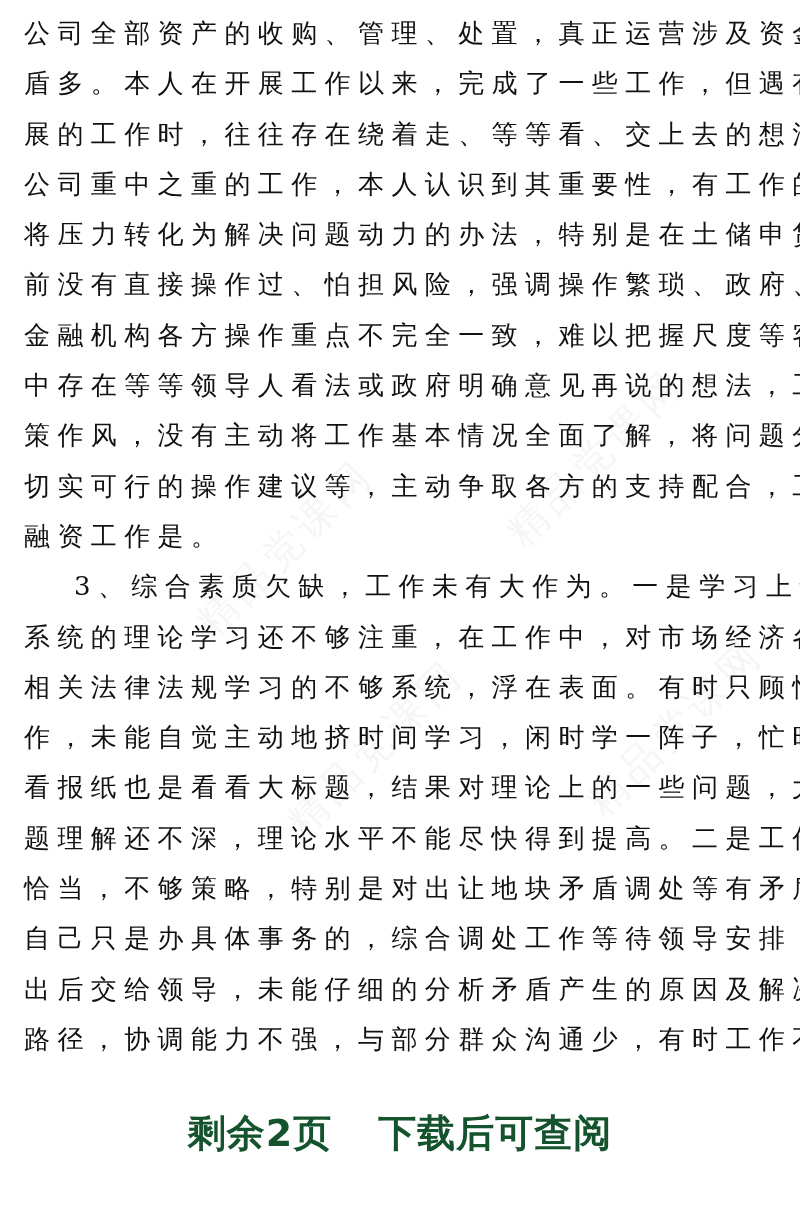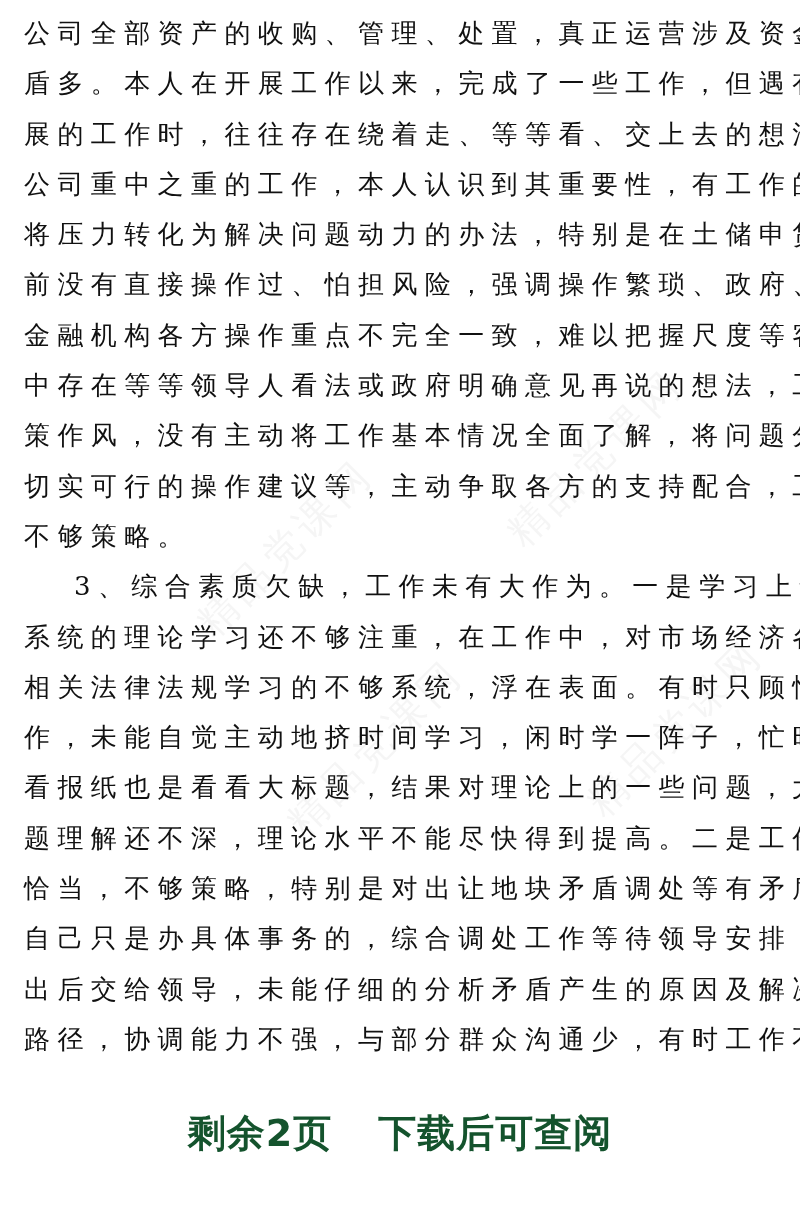--- a/index.html
+++ b/index.html
@@ -71,21 +71,21 @@
   <div class="line">公司全部资产的收购、管理、处置，真正运营涉及资金量大、各类矛</div>
   <div class="line">盾多。本人在开展工作以来，完成了一些工作，但遇有矛盾或难以开</div>
   <div class="line">展的工作时，往往存在绕着走、等等看、交上去的想法。融资工作是</div>
   <div class="line">公司重中之重的工作，本人认识到其重要性，有工作的压力，但缺少</div>
   <div class="line">将压力转化为解决问题动力的办法，特别是在土储申贷工作中，因以</div>
   <div class="line">前没有直接操作过、怕担风险，强调操作繁琐、政府、国土、财政、</div>
   <div class="line">金融机构各方操作重点不完全一致，难以把握尺度等客观因素，工作</div>
   <div class="line">中存在等等领导人看法或政府明确意见再说的想法，工作缺乏果断决</div>
   <div class="line">策作风，没有主动将工作基本情况全面了解，将问题分析清楚，制定</div>
   <div class="line">切实可行的操作建议等，主动争取各方的支持配合，工作有时有被动</div>
-  <div class="line">不够策略。</div>
+  <div class="line">融资工作是。</div>
   <div class="line indent">3、综合素质欠缺，工作未有大作为。一是学习上还不够，特别是</div>
   <div class="line">系统的理论学习还不够注重，在工作中，对市场经济各项资产运营的</div>
   <div class="line">相关法律法规学习的不够系统，浮在表面。有时只顾忙于一些具体工</div>
   <div class="line">作，未能自觉主动地挤时间学习，闲时学一阵子，忙时学的少，有时</div>
   <div class="line">看报纸也是看看大标题，结果对理论上的一些问题，尤其是一些新问</div>
   <div class="line">题理解还不深，理论水平不能尽快得到提高。二是工作方法有时不够</div>
   <div class="line">恰当，不够策略，特别是对出让地块矛盾调处等有矛盾的工作，认为</div>
   <div class="line">自己只是办具体事务的，综合调处工作等待领导安排，只求将矛盾排</div>
   <div class="line">出后交给领导，未能仔细的分析矛盾产生的原因及解决矛盾的方案和</div>
   <div class="line">路径，协调能力不强，与部分群众沟通少，有时工作不细致。</div>

